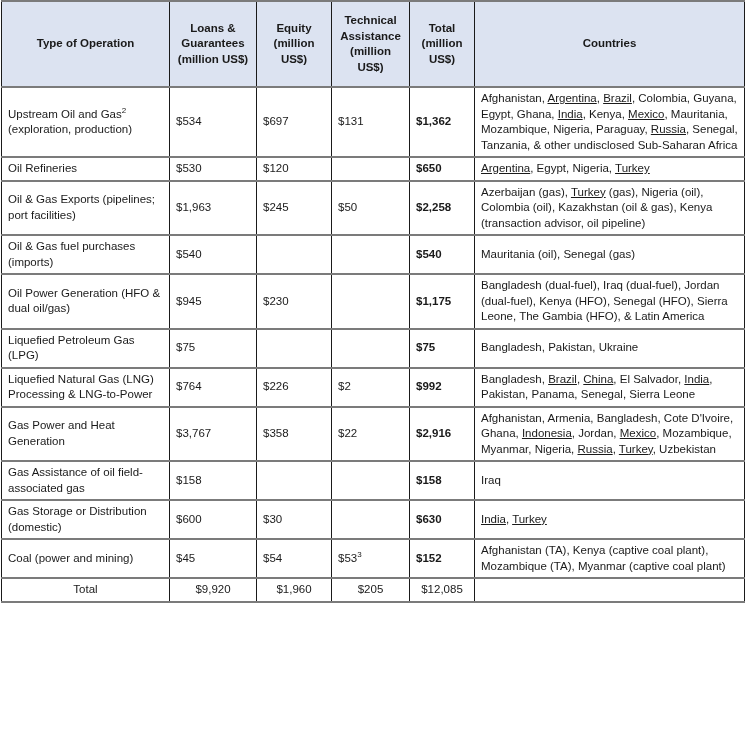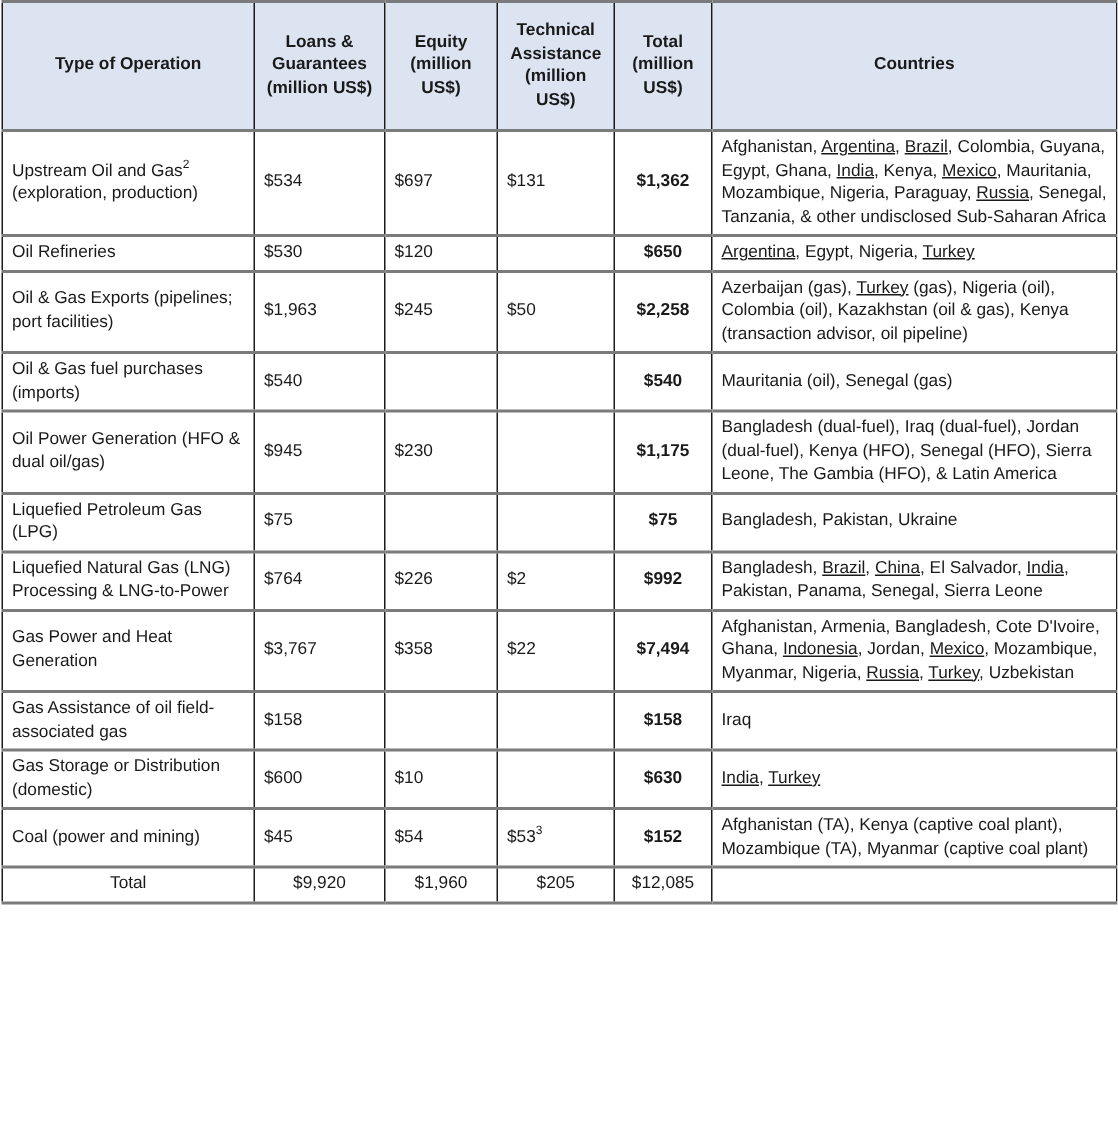--- a/index.html
+++ b/index.html
@@ -60,21 +60,20 @@
   
   .cell-op {
     text-align: left;
     padding-left: 8px;
   }
   .cell-num {
     text-align: left;
     white-space: nowrap;
   }
   .cell-total {
-    text-align: center;
     font-weight: bold;
     white-space: nowrap;
   }
   .cell-ctry {
     text-align: left;
     padding-left: 8px;
     padding-right: 10px;
     line-height: 16.5px;
   }
 
@@ -171,35 +170,35 @@
         <td class="cell-num">$226</td>
         <td class="cell-num">$2</td>
         <td class="cell-total">$992</td>
         <td class="cell-ctry">Bangladesh, <u>Brazil</u>, <u>China</u>, El Salvador, <u>India</u>, Pakistan, Panama, Senegal, Sierra Leone</td>
       </tr>
       <tr>
         <td class="cell-op">Gas Power and Heat Generation</td>
         <td class="cell-num">$3,767</td>
         <td class="cell-num">$358</td>
         <td class="cell-num">$22</td>
-        <td class="cell-total">$7,494</td>
+        <td class="cell-total">$2,916</td>
         <td class="cell-ctry">Afghanistan, Armenia, Bangladesh, Cote D'Ivoire, Ghana, <u>Indonesia</u>, Jordan, <u>Mexico</u>, Mozambique, Myanmar, Nigeria, <u>Russia</u>, <u>Turkey</u>, Uzbekistan</td>
       </tr>
       <tr>
         <td class="cell-op">Gas Assistance of oil field-associated gas</td>
         <td class="cell-num">$158</td>
         <td class="cell-num"></td>
         <td class="cell-num"></td>
         <td class="cell-total">$158</td>
         <td class="cell-ctry">Iraq</td>
       </tr>
       <tr>
         <td class="cell-op">Gas Storage or Distribution (domestic)</td>
         <td class="cell-num">$600</td>
-        <td class="cell-num">$10</td>
+        <td class="cell-num">$30</td>
         <td class="cell-num"></td>
         <td class="cell-total">$630</td>
         <td class="cell-ctry"><u>India</u>, <u>Turkey</u></td>
       </tr>
       <tr>
         <td class="cell-op">Coal (power and mining)</td>
         <td class="cell-num">$45</td>
         <td class="cell-num">$54</td>
         <td class="cell-num">$53<sup>3</sup></td>
         <td class="cell-total">$152</td>

